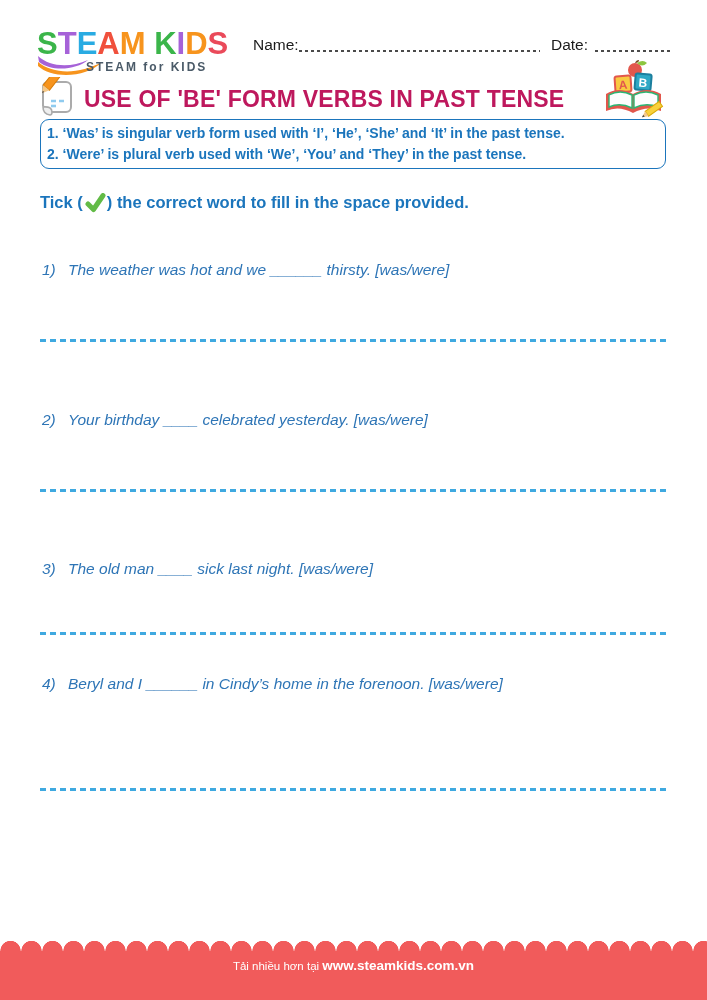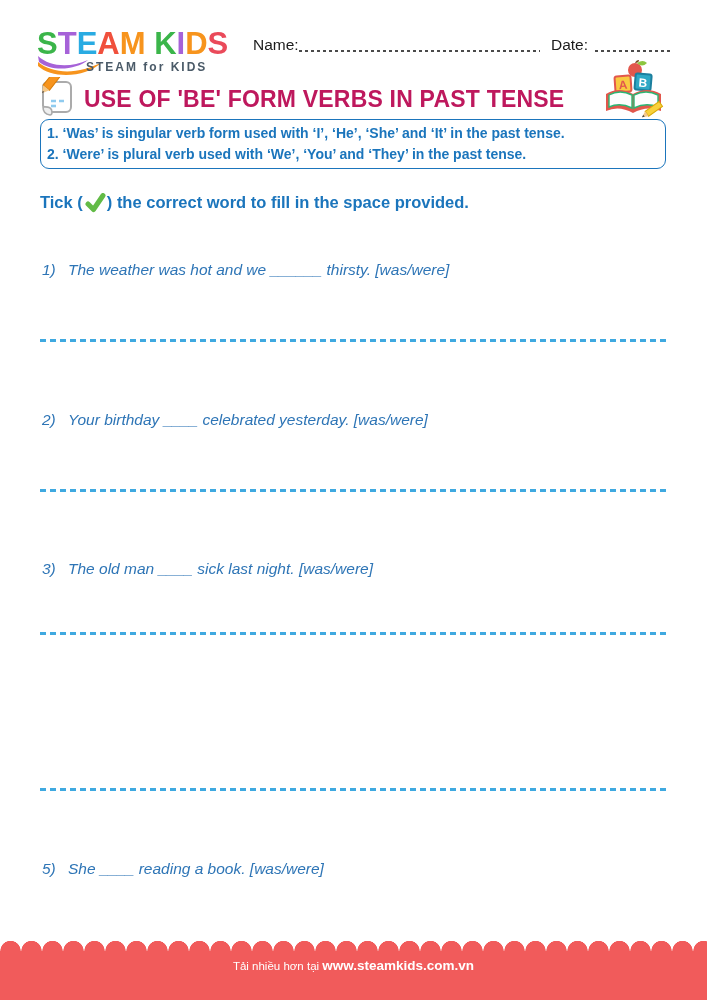--- a/index.html
+++ b/index.html
@@ -159,25 +159,25 @@
   <div class="question q2" style="color: rgb(46, 117, 182);">
     <span class="qnum">2)</span><span>Your birthday ____ celebrated yesterday. [was/were]</span>
   </div>
   <div class="dash-sep d2"></div>
 
   <div class="question q3" style="color: rgb(46, 117, 182);">
     <span class="qnum">3)</span><span>The old man ____ sick last night. [was/were]</span>
   </div>
   <div class="dash-sep d3"></div>
 
+  <div class="question q4" style="color: rgb(46, 117, 182);">
+    <span class="qnum">4)</span><span>Beryl and I ______ in Cindy’s home in the forenoon. [was/were]</span>
+  </div>
   <div class="dash-sep d4"></div>
 
-  <div class="question q5" style="color: rgb(46, 117, 182);">
-    <span class="qnum">5)</span><span>She ____ reading a book. [was/were]</span>
-  </div>
 
   <div class="footer" style="background: rgb(241, 91, 91);">
     <div class="footer-scallops"></div>
     <div class="footer-line1">
       <span>Tải nhiều hơn tại </span><span class="footer-url">www.steamkids.com.vn</span>
     </div>
   </div>
 
 </div>
 

